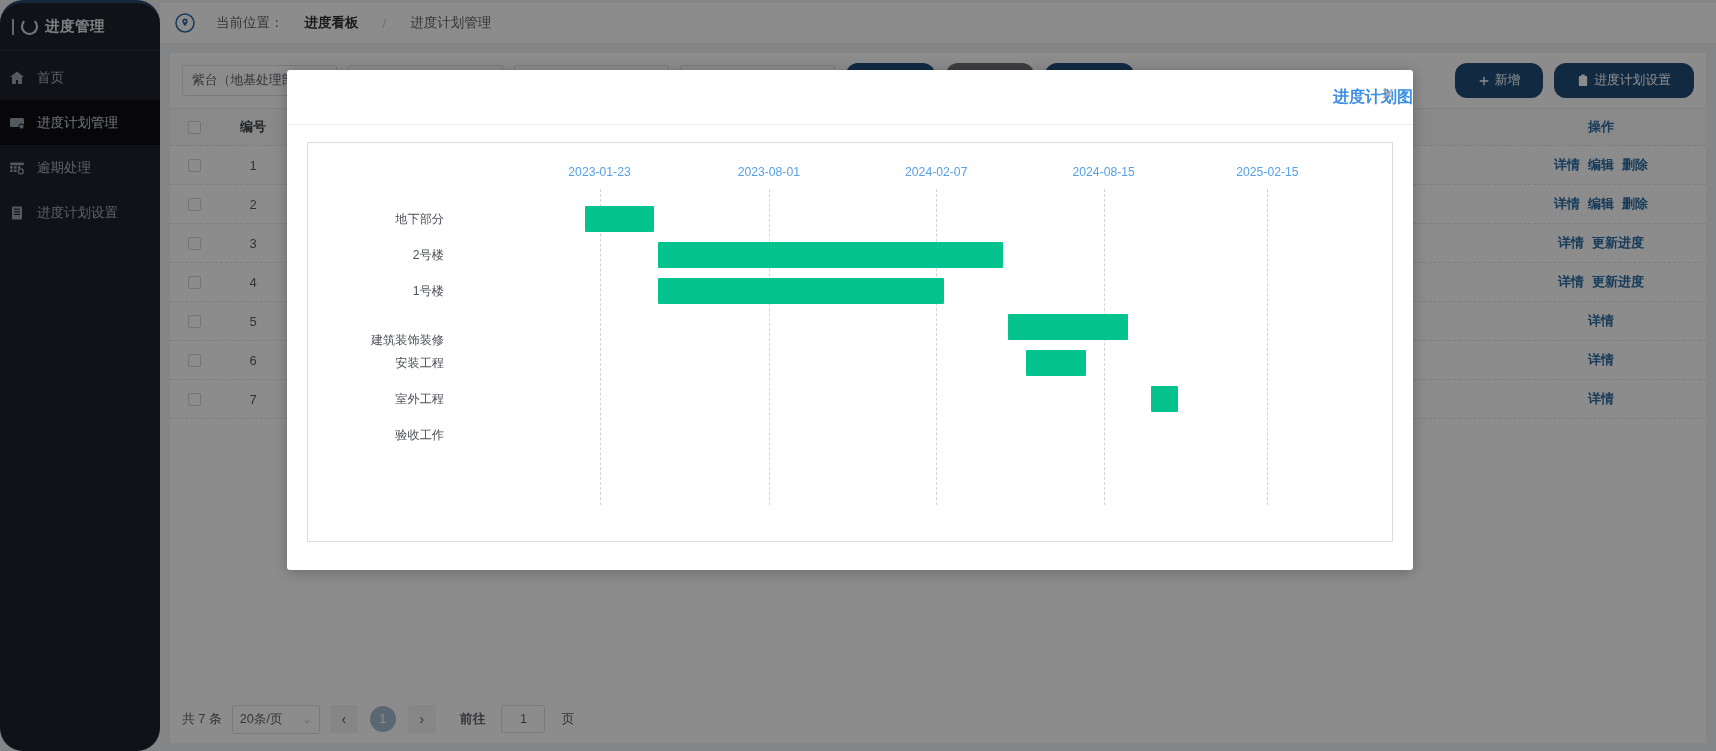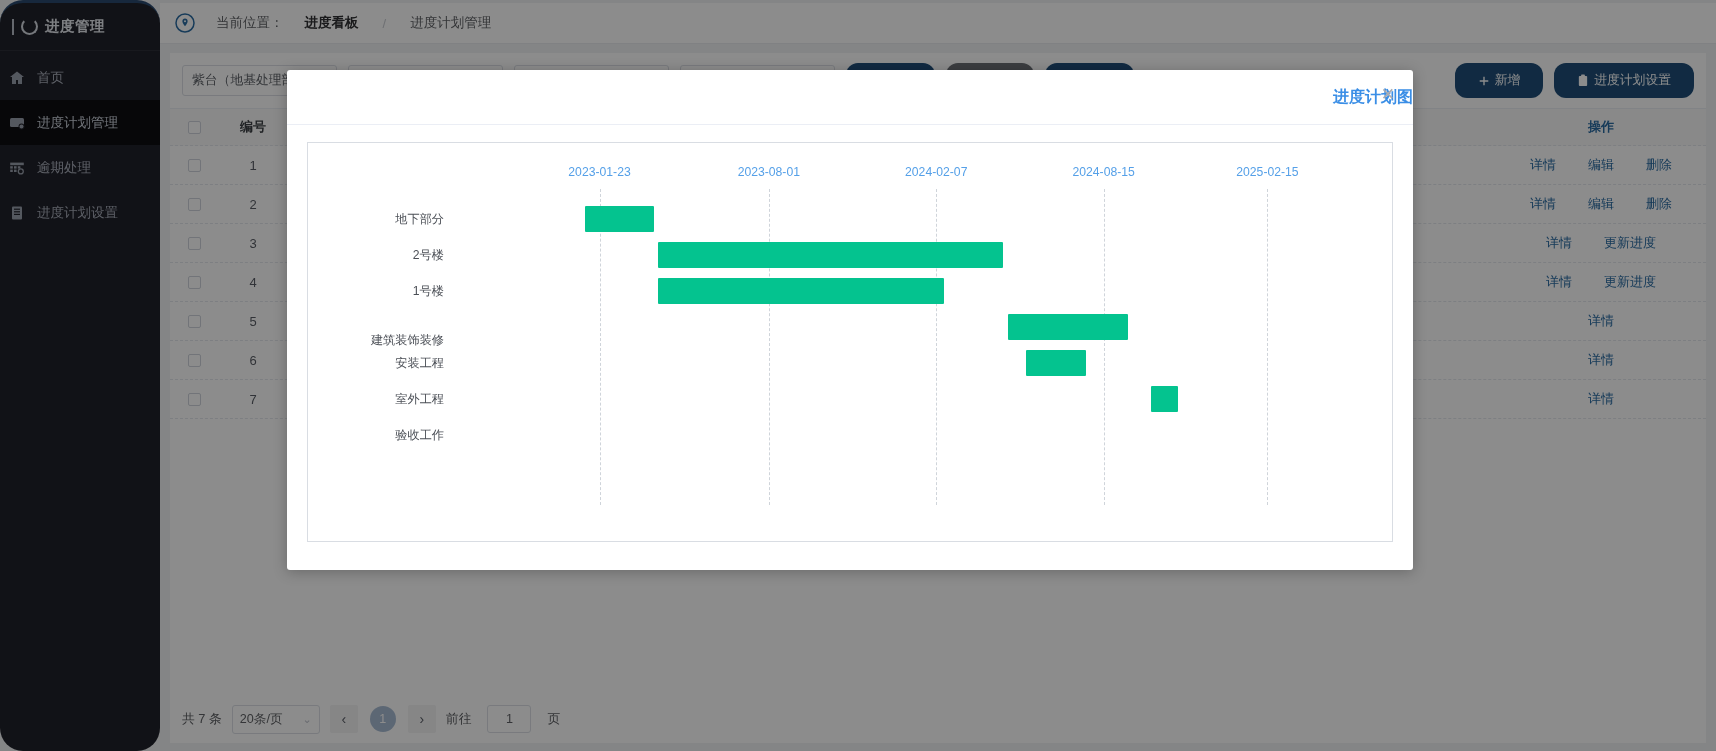--- a/index.html
+++ b/index.html
@@ -111,21 +111,21 @@
     display: flex; height: 39px; align-items: center;
     border-bottom: 1px dashed #e4e7ed;
     font-size: 13px; color: #5a5e66;
   }
   .thead { background: #fafafa; font-weight: bold; color: #3d4145; height: 37px;}
   .c-chk { width: 48px; display: flex; justify-content: center; align-items:center;}
   .c-num { width: 70px; text-align: center; }
   .c-name { width: 300px; padding-left: 12px; }
   .c-mid { flex: 1 1 auto; }
   .c-act { width: 210px; text-align: center; color: #2b6ca3; }
-  .c-act span { margin: 0 16px; cursor: pointer; }
+  .c-act span { margin: 0 4px; cursor: pointer; font-weight: bold; }
   .chkbox {
     width: 13px; height: 13px; border: 1px solid #cfd4dc;
     border-radius: 2px; background: #fff; display:inline-block;
   }
 
   
   .pager {
     position: absolute; left: 0; bottom: 0;
     width: 1536px; height: 48px;
     display: flex; align-items: center; gap: 10px;
@@ -140,21 +140,21 @@
   .pg-arrow {
     width: 28px; height: 28px; display: flex; align-items: center;
     justify-content: center; color: #5a5e66; font-size: 14px;
     background: #f4f4f5; border-radius: 2px; cursor: pointer;
   }
   .pg-cur {
     width: 26px; height: 26px; border-radius: 50%; background: #a8bcd4;
     color: #fff; display: flex; align-items: center; justify-content: center;
     font-size: 12.5px; margin: 0 2px;
   }
-  .pg-jump { color: #606266; }
+  .pg-jump { margin-left: 14px; color: #606266; font-weight: bold; }
   .pg-input {
     width: 44px; height: 28px; border: 1px solid #dcdfe6; border-radius: 3px;
     display: inline-flex; align-items: center; justify-content: center;
     font-size: 12.6px; color: #606266; margin: 0 6px;
   }
 
   
   .overlay {
     position: absolute; left: 0; top: 0; width: 1716px; height: 751px;
     background: rgba(0,0,0,0.45);

